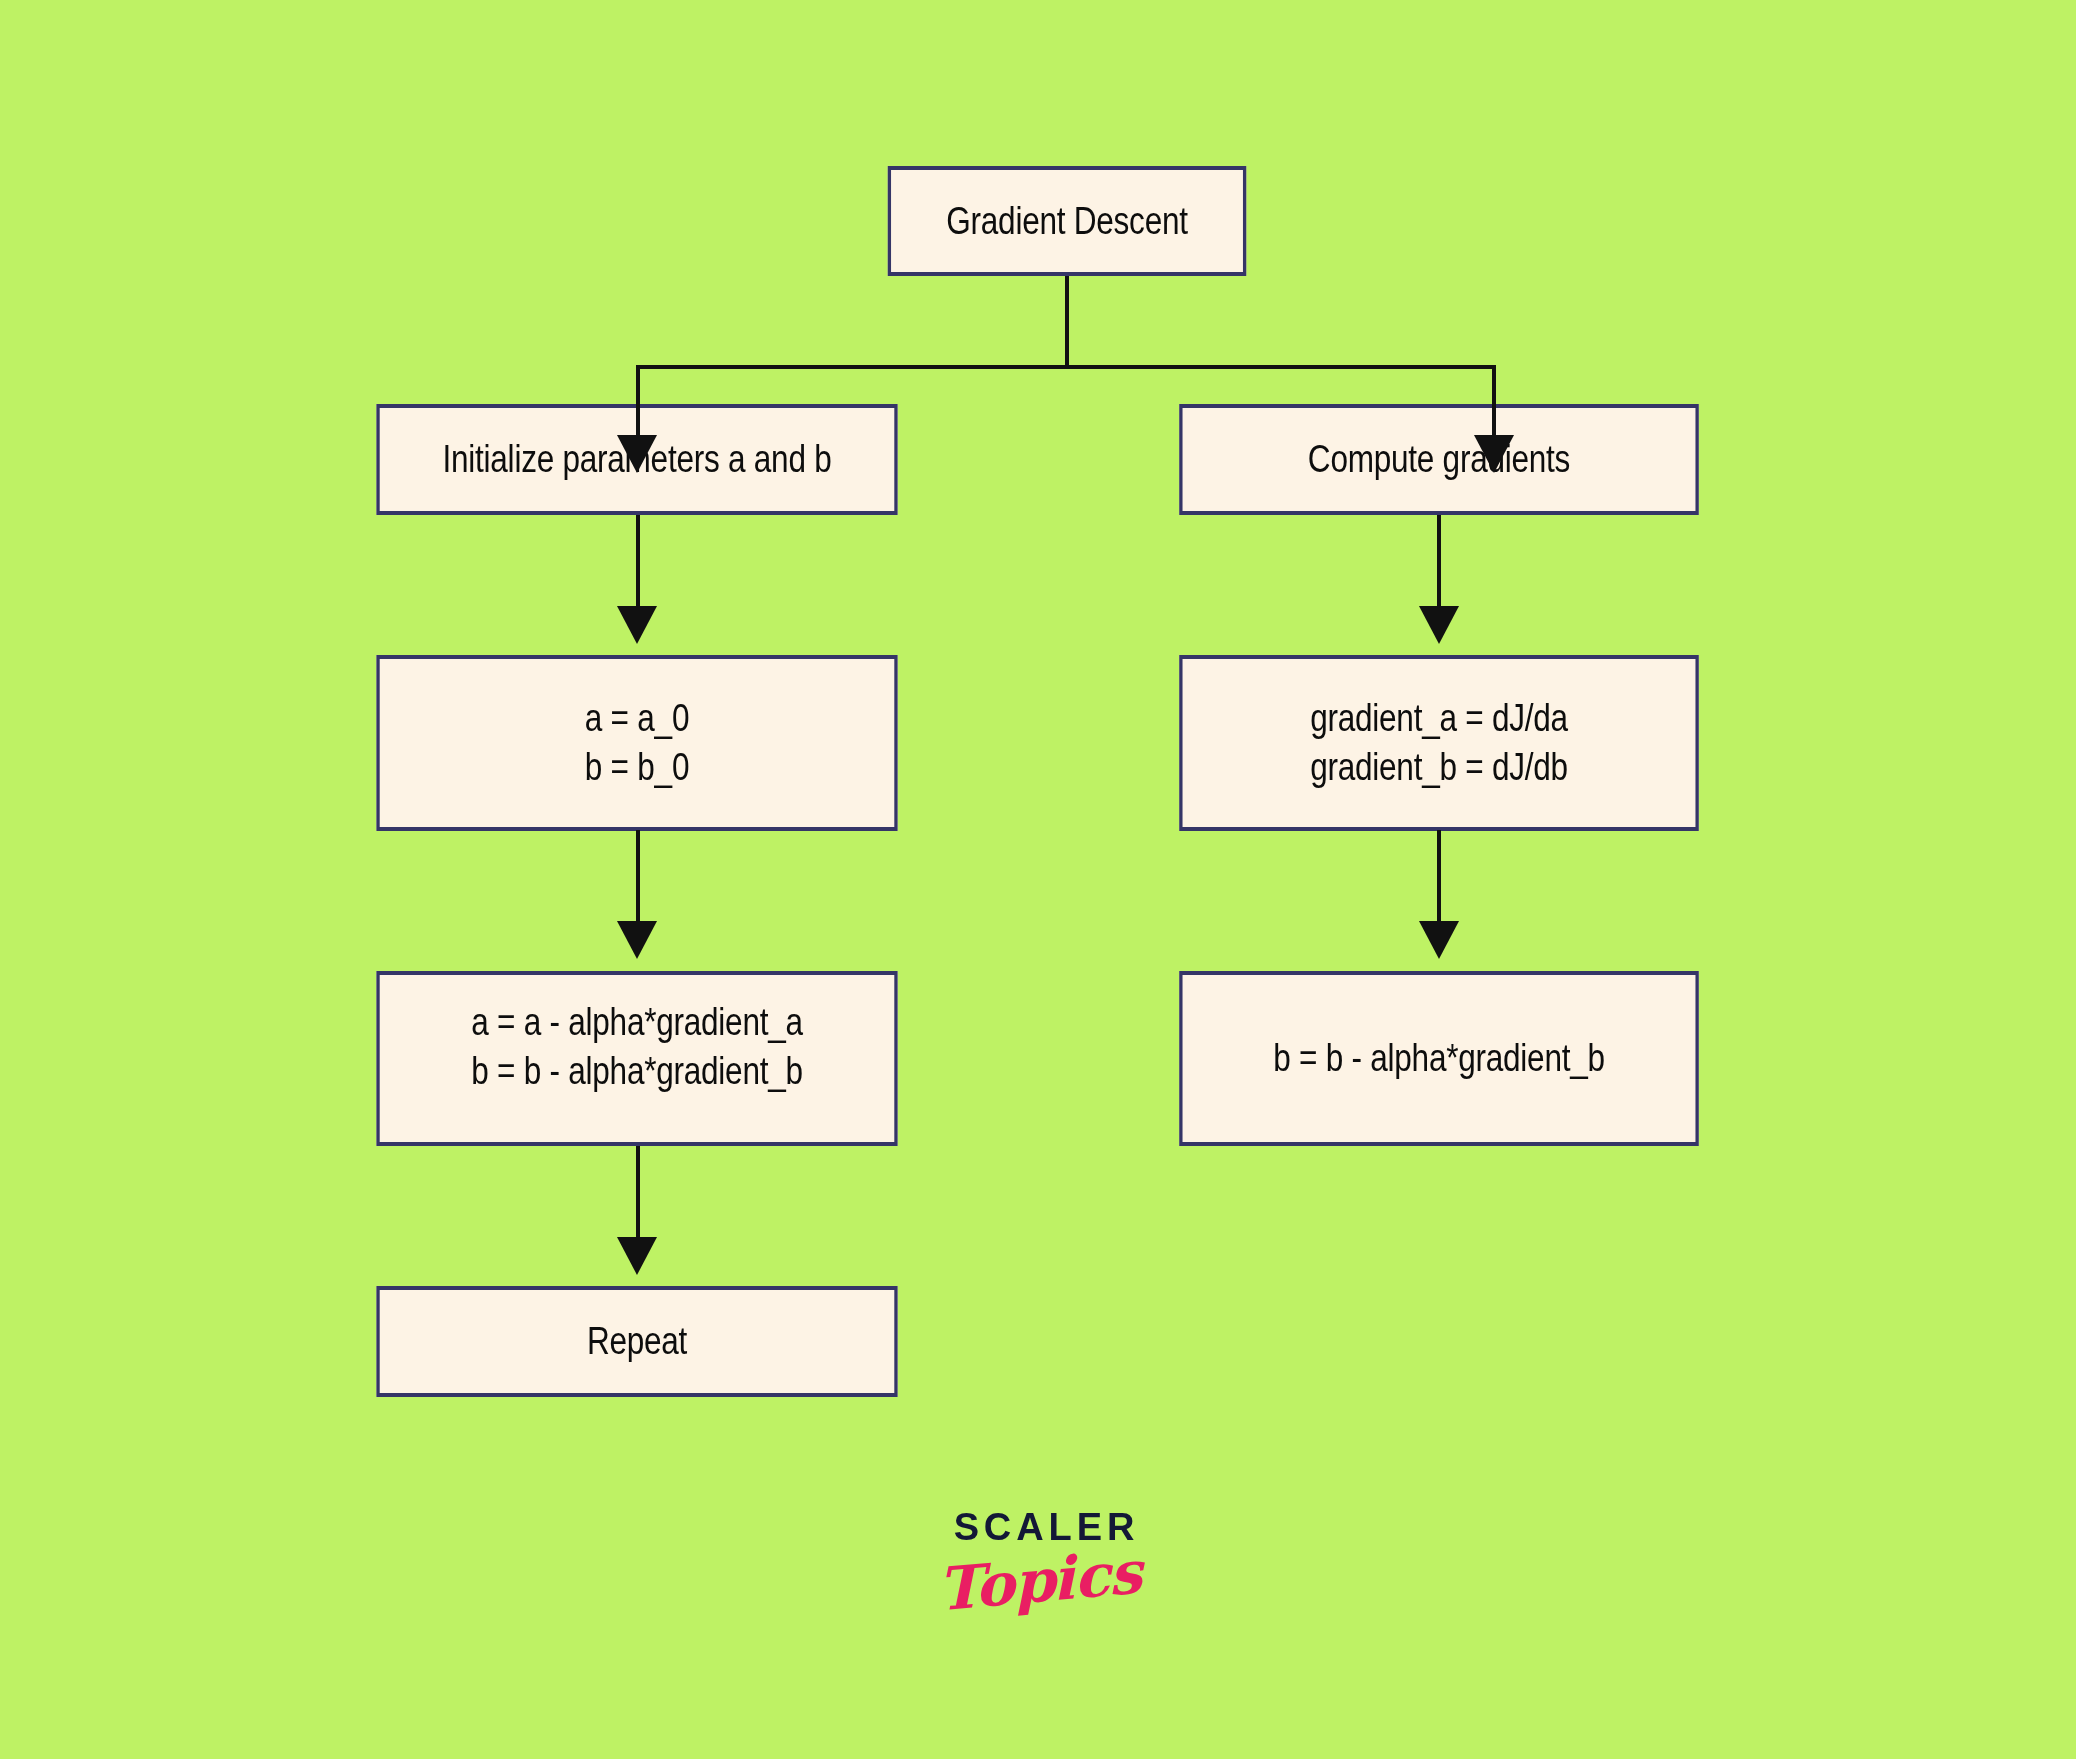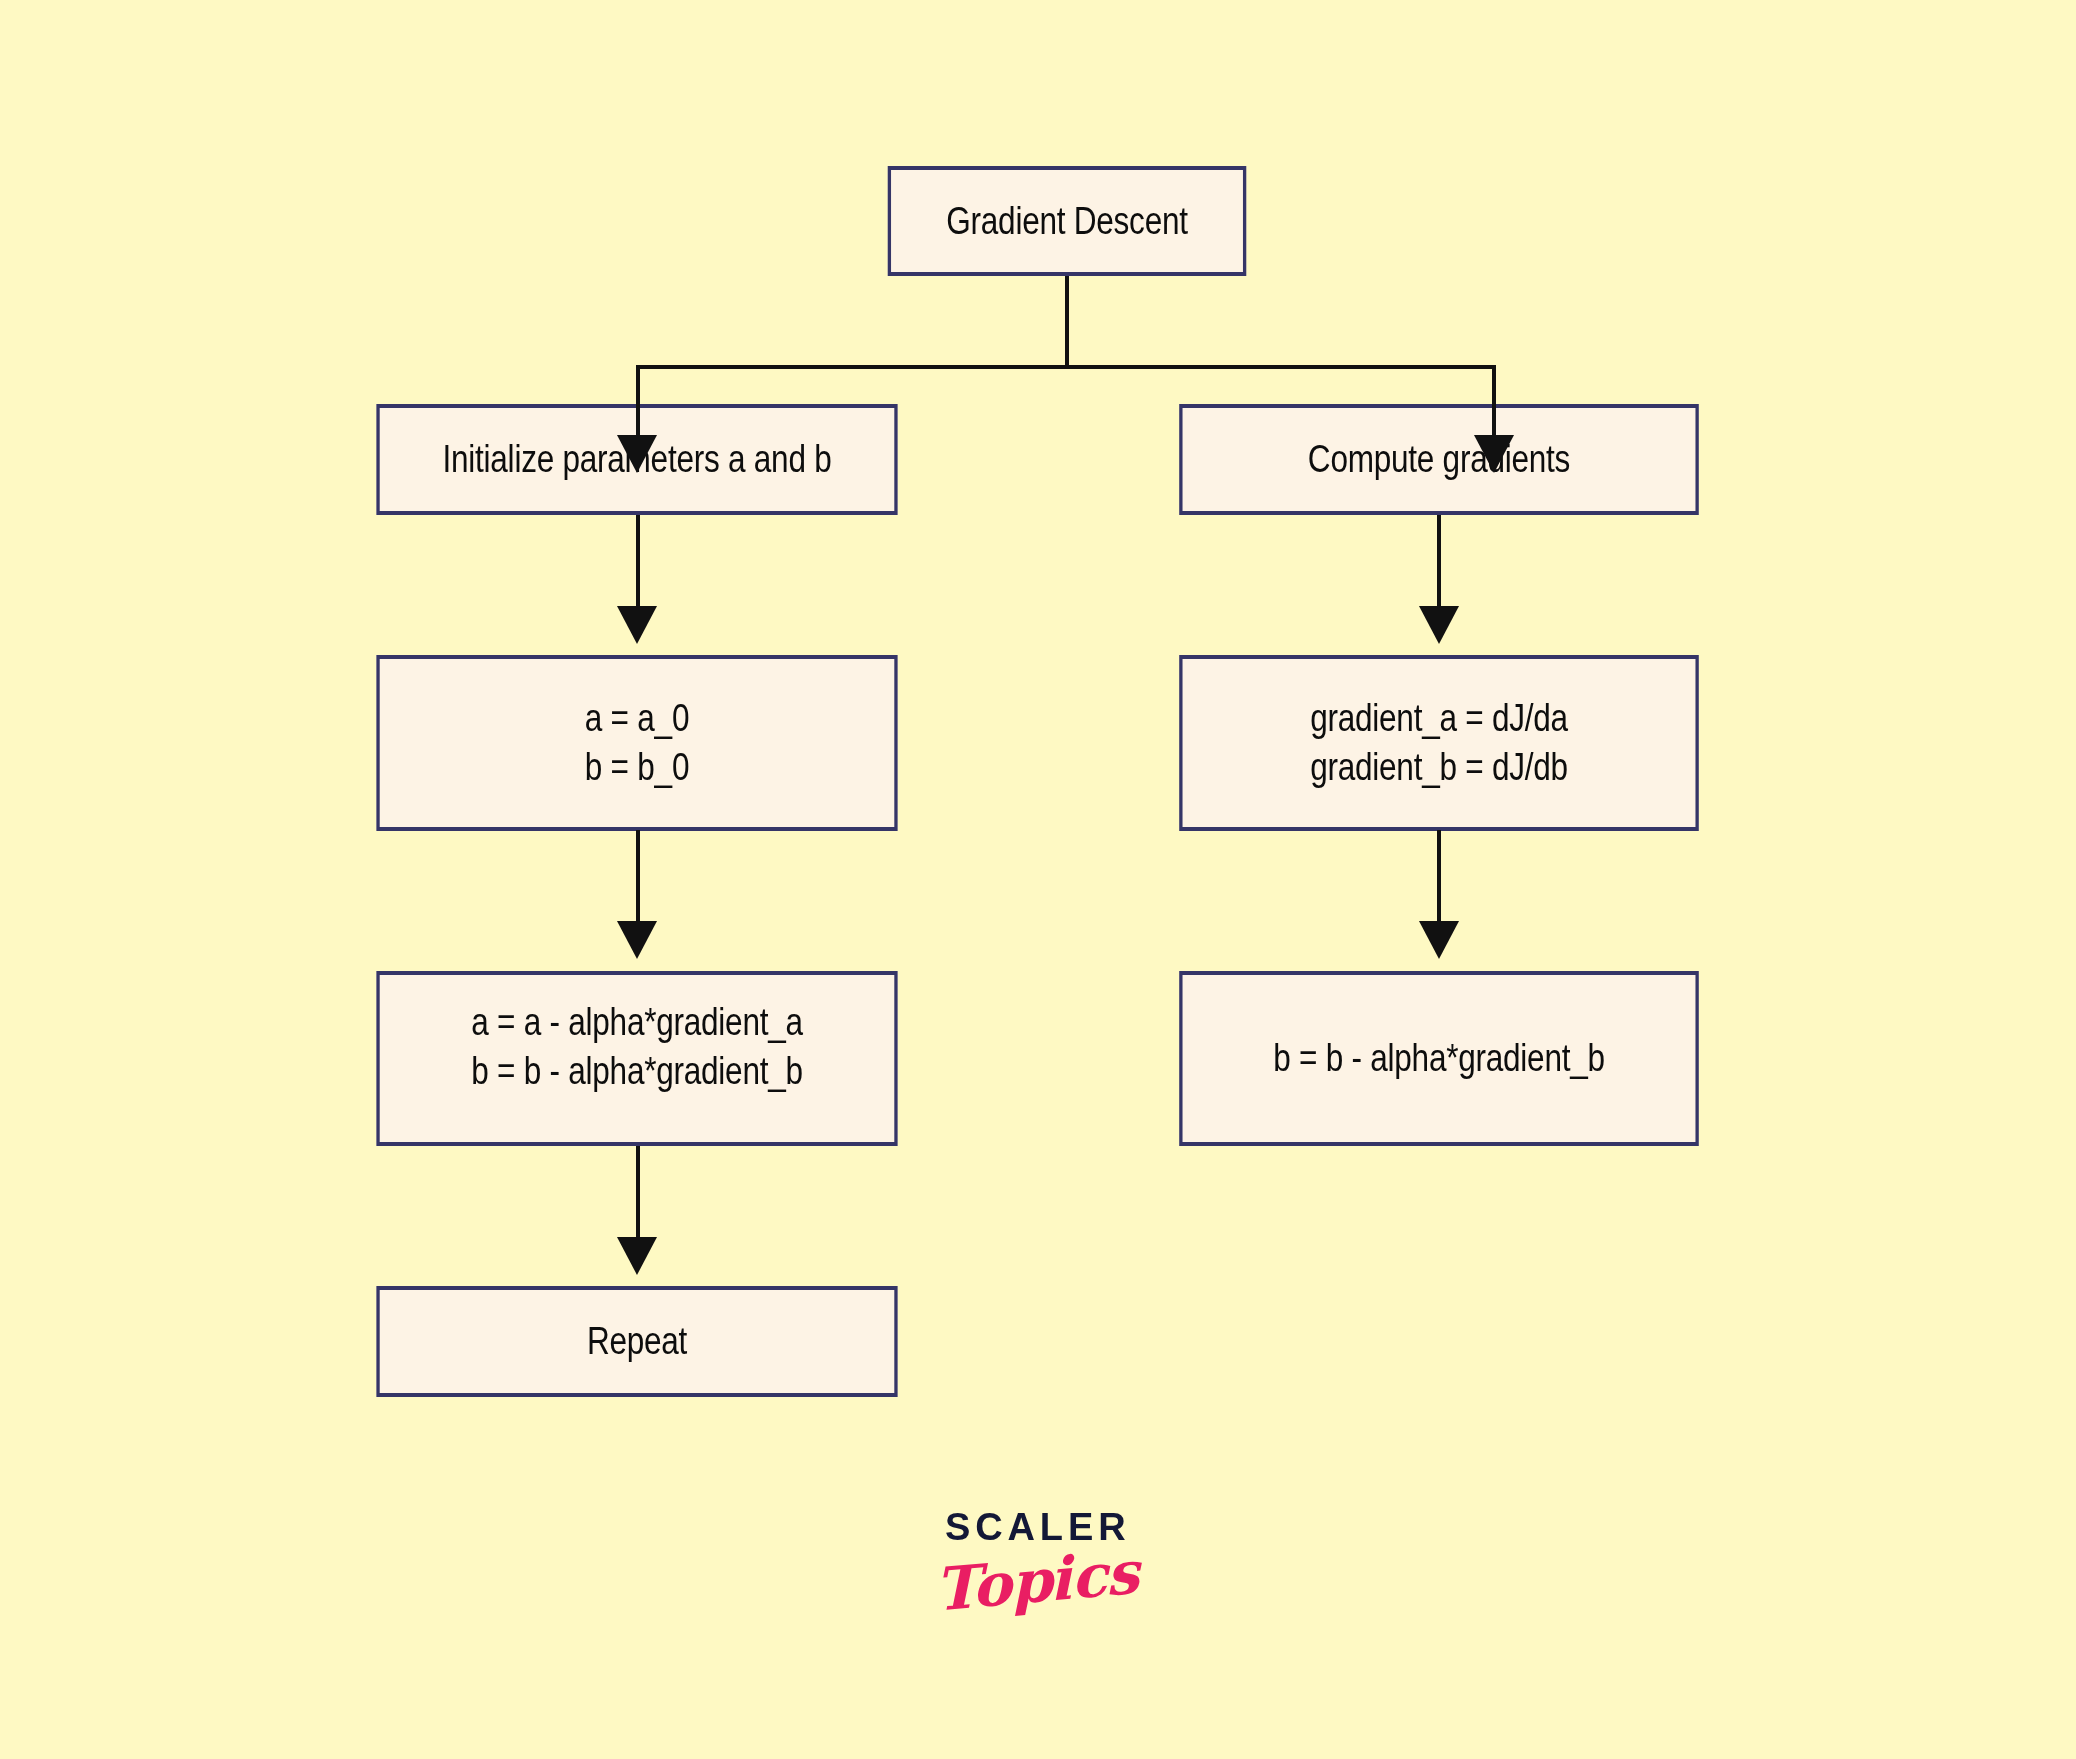--- a/index.html
+++ b/index.html
@@ -13,21 +13,21 @@
     position: relative;
     overflow: hidden;
     font-family: "Liberation Sans", sans-serif;
   }
 
   #canvas {
     position: absolute;
     left: 0; top: 0;
     width: 2077px;
     height: 1760px;
-    background: #fef9c3;
+    background: #bef264;
   }
 
   
   .node {
     position: absolute;
     box-sizing: border-box;
     background: #FDF3E5;
     border: 4.3px solid #353567;
     display: flex;
     flex-direction: column;
@@ -98,20 +98,21 @@
   #conn-r2-line { left: 1437px; top: 830px; height: 94px; }
   #arrow-r2     { left: 1419px; top: 921px; }
 
   
   #logo {
     position: absolute;
     left: 940px;
     top: 1508px;
     width: 208px;
     height: 134px;
+    text-align: center;
   }
   #logo-scaler {
     font-family: "Liberation Sans", sans-serif;
     font-weight: bold;
     font-size: 38px;
     letter-spacing: 4.9px;
     color: #131836;
     line-height: 1;
     display: block;
     padding-left: 4.9px;

